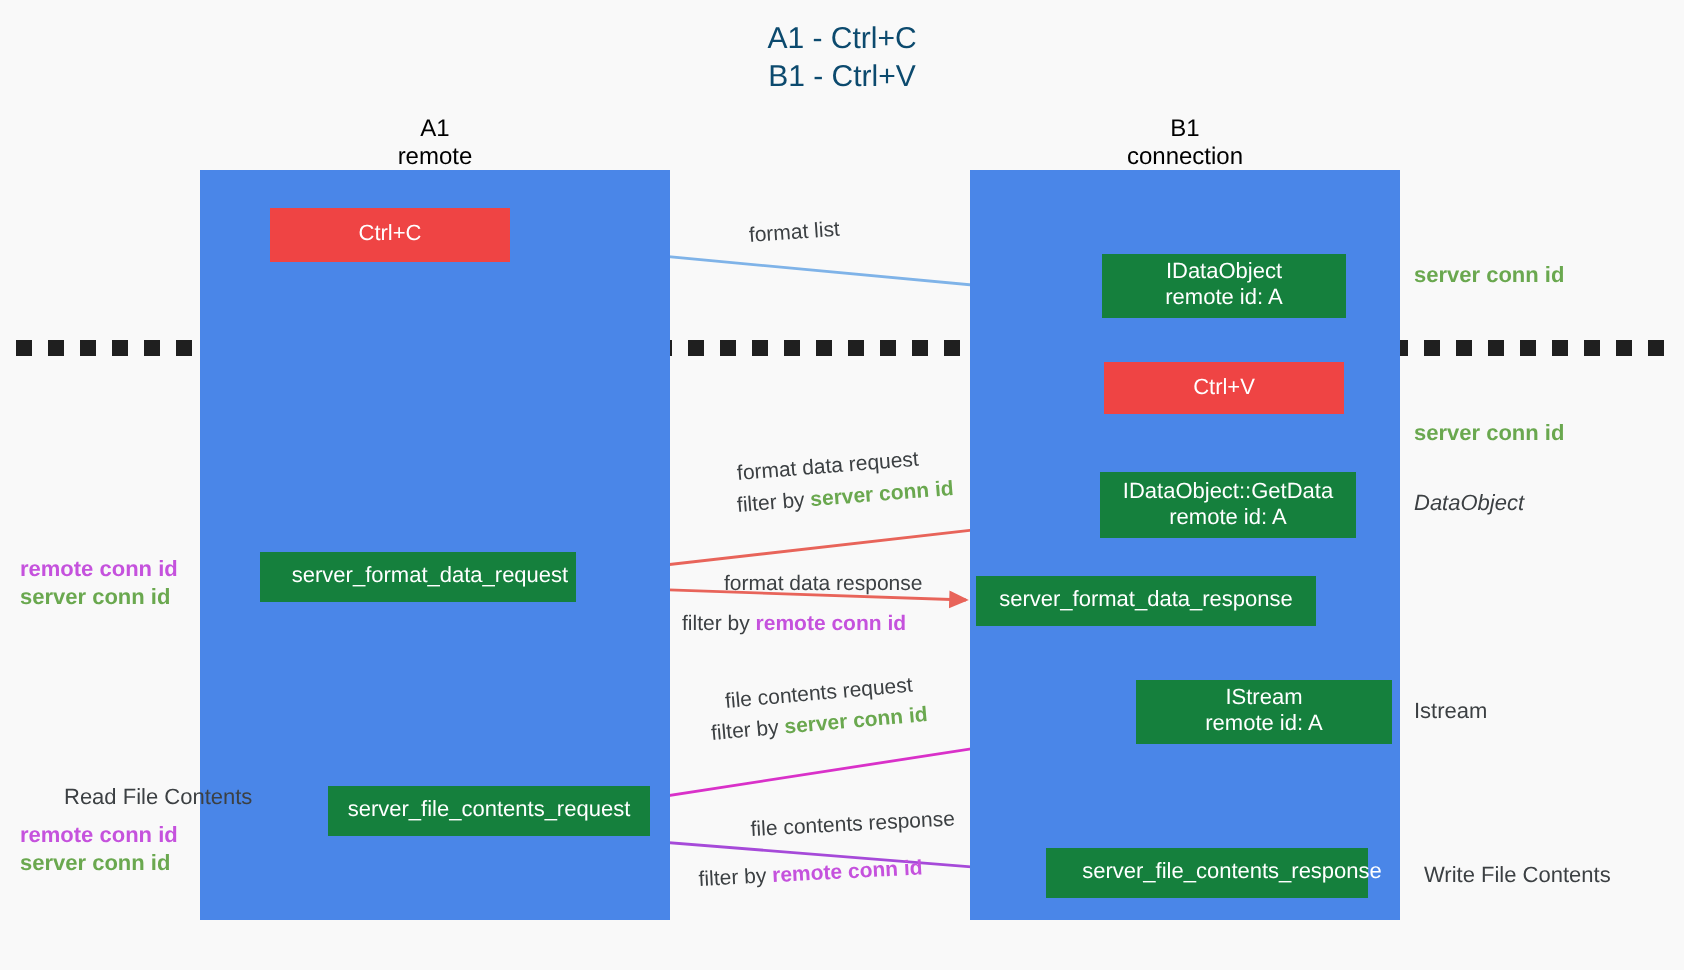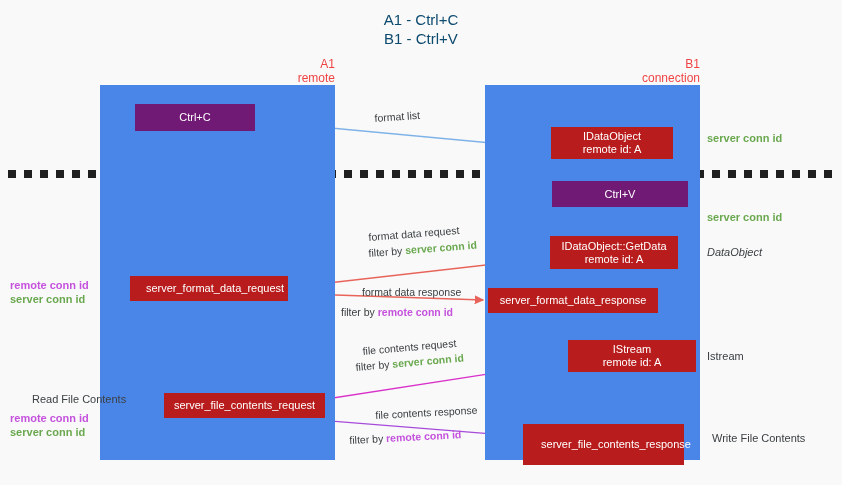--- a/index.html
+++ b/index.html
@@ -17,44 +17,44 @@
     white-space:pre-line;
   }
 
   .lane{
     position:absolute;background:#4a86e8;
   }
   #lane-a1{left:100px;top:85px;width:235px;height:375px;}
   #lane-b1{left:485px;top:85px;width:215px;height:375px;}
 
   .lane-head{
-    position:absolute;text-align:right;font-size:12px;color:#ef4444;
+    position:absolute;text-align:center;font-size:12px;color:#000000;
     line-height:14px;white-space:pre-line;
   }
   #head-a1{left:100px;top:57px;width:235px;}
   #head-b1{left:485px;top:57px;width:215px;}
 
   .node{
     position:absolute;box-sizing:border-box;
     display:flex;align-items:center;justify-content:center;
     text-align:center;color:#ffffff;font-size:11px;line-height:13px;
     white-space:pre-line;padding:2px 4px;
   }
-  .green{background:#701a75;}
-  .orange{background:#b91c1c;}
+  .green{background:#ef4444;}
+  .orange{background:#15803d;}
 
   #n-ctrlc{left:135px;top:104px;width:120px;height:27px;}
   #n-idataobject{left:551px;top:127px;width:122px;height:32px;}
-  #n-ctrlv{left:552px;top:181px;width:136px;height:26px;}
+  #n-ctrlv{left:552px;top:181px;width:120px;height:26px;}
   #n-getdata{left:550px;top:236px;width:128px;height:33px;}
   #n-fmtreq{left:130px;top:276px;width:158px;height:25px;padding-left:16px;}
   #n-fmtresp{left:488px;top:288px;width:170px;height:25px;}
   #n-istream{left:568px;top:340px;width:128px;height:32px;}
   #n-filereq{left:128px;top:393px;width:161px;height:25px;margin-left:36px;}
-  #n-fileresp{left:523px;top:424px;width:161px;height:41px;padding-left:29px;}
+  #n-fileresp{left:523px;top:424px;width:161px;height:25px;padding-left:29px;}
 
   .side-label{
     position:absolute;font-size:11px;color:#3c4043;line-height:14px;
   }
   .conn-block{position:absolute;font-size:11px;font-weight:bold;line-height:14px;}
   .remote{color:#c552dd;}
   .server{color:#6aa84f;}
 
   #lbl-server1{left:707px;top:131px;}
   #lbl-server2{left:707px;top:210px;}

